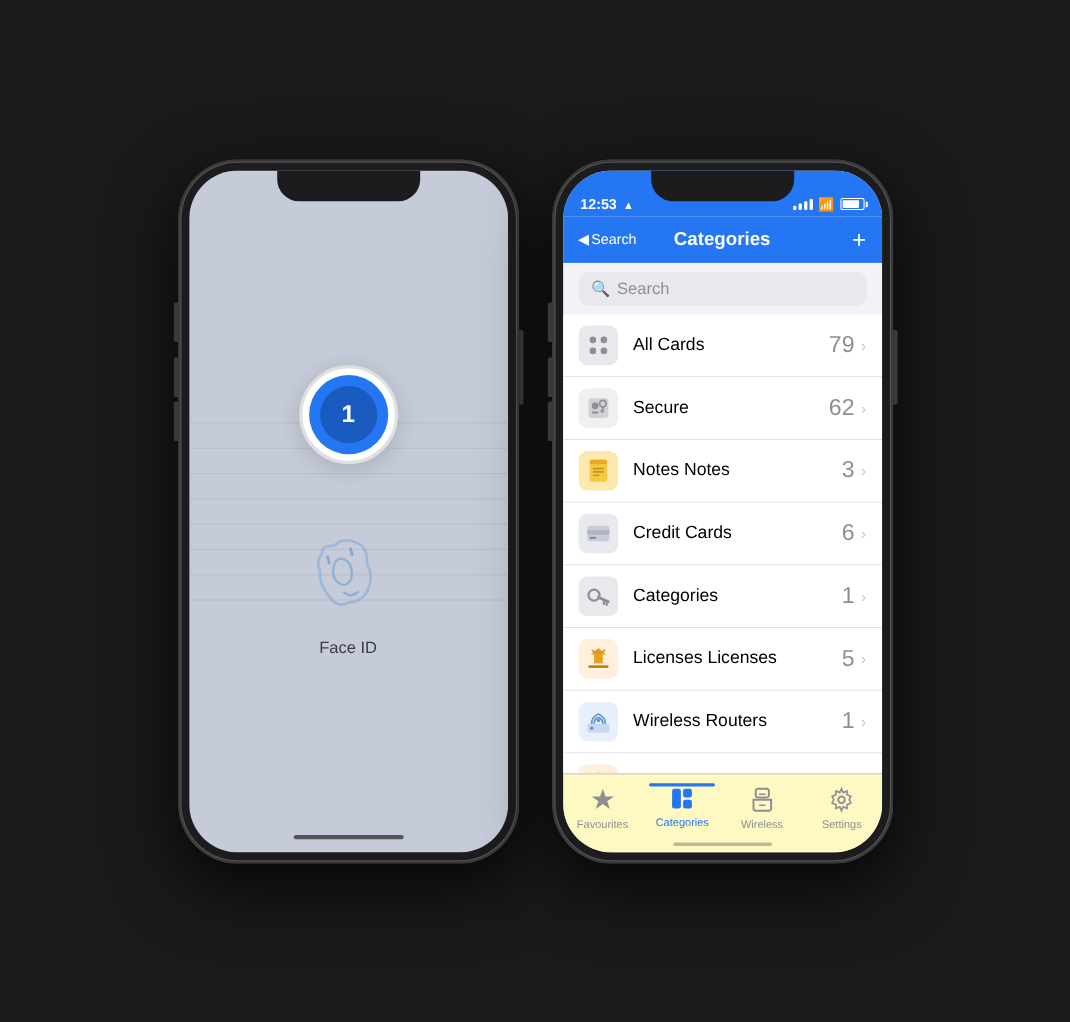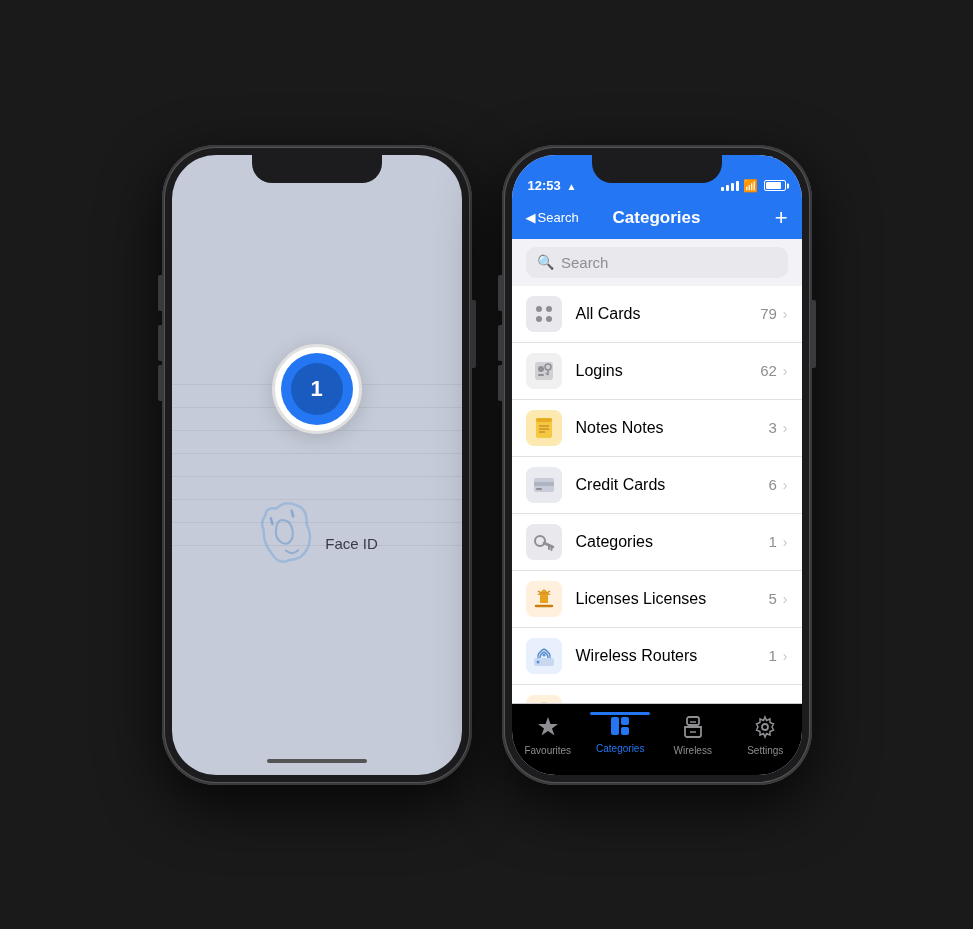--- a/index.html
+++ b/index.html
@@ -155,21 +155,21 @@
       display: flex;
       align-items: center;
       justify-content: center;
       color: white;
       font-size: 22px;
       font-weight: bold;
     }
 
     .face-id-icon-area {
       display: flex;
-      flex-direction: row;
+      flex-direction: column;
       align-items: center;
       position: relative;
       z-index: 2;
     }
 
     .face-id-scan-icon {
       font-size: 70px;
       color: #4a80d4;
       opacity: 0.7;
       line-height: 1;
@@ -367,32 +367,32 @@
     }
 
     .cat-label {
       flex: 1;
       font-size: 16px;
       color: #000;
     }
 
     .cat-count {
       color: #8e8e93;
-      font-size: 15px;
+      font-size: 21px;
       margin-right: 6px;
     }
 
     .cat-chevron {
       color: #c7c7cc;
       font-size: 14px;
     }
 
     
     .tab-bar {
-      background: #000000;
+      background: #fef9c3;
       border-top: 0.5px solid #c8c8cc;
       height: 72px;
       display: flex;
       align-items: flex-start;
       padding-top: 8px;
     }
 
     .tab-icon {
       font-size: 22px;
       color: #8e8e93;
@@ -576,21 +576,21 @@
             <div class="cat-icon icon-logins">
               <svg width="26" height="26" viewBox="0 0 26 26">
                 <rect x="4" y="4" width="18" height="18" rx="3" fill="#d0d0d5"></rect>
                 <circle cx="10" cy="11" r="3" fill="#8e8e93"></circle>
                 <rect x="7" y="16" width="6" height="2" rx="1" fill="#8e8e93"></rect>
                 <circle cx="17" cy="9" r="3" fill="none" stroke="#8e8e93" stroke-width="1.5"></circle>
                 <line x1="17" y1="12" x2="17" y2="17" stroke="#8e8e93" stroke-width="1.5"></line>
                 <line x1="15" y1="15" x2="17" y2="17" stroke="#8e8e93" stroke-width="1.5"></line>
               </svg>
             </div>
-            <span class="cat-label">Logins</span>
+            <span class="cat-label">Secure</span>
             <span class="cat-count">62</span>
             <span class="cat-chevron">›</span>
           </div>
 
           <div class="category-item">
             <div class="cat-icon icon-notes">
               <svg width="26" height="26" viewBox="0 0 26 26">
                 <rect x="5" y="3" width="16" height="20" rx="2" fill="#f5c842"></rect>
                 <rect x="5" y="3" width="16" height="4" rx="2" fill="#e8aa20"></rect>
                 <line x1="8" y1="11" x2="18" y2="11" stroke="#c8922a" stroke-width="1.5"></line>

